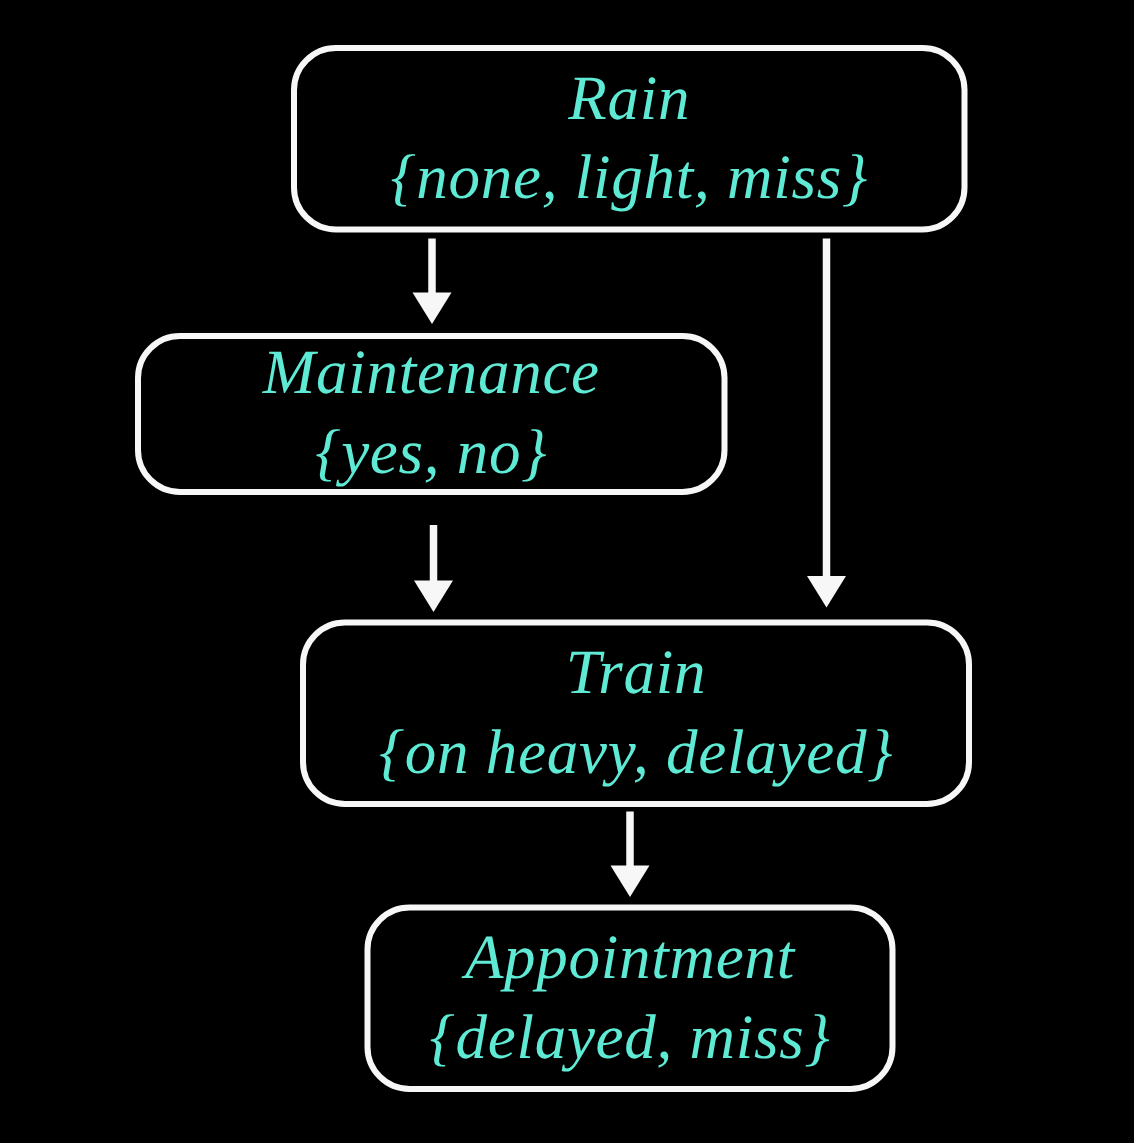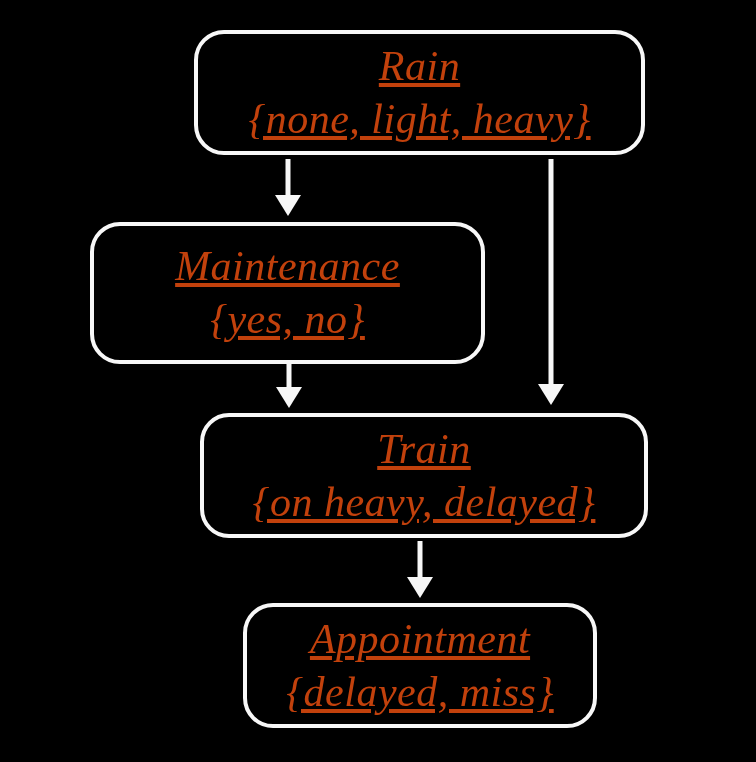--- a/index.html
+++ b/index.html
@@ -21,35 +21,34 @@
     top: 0;
     width: 756px;
     height: 762px;
   }
   .node {
     position: absolute;
     box-sizing: border-box;
     border: 4px solid #f7f7f7;
     border-radius: 30px;
     background: #000000;
-    color: #c2410c;
+    color: #5eead4;
     font-style: italic;
     text-align: left;
     display: flex;
     flex-direction: column;
     justify-content: center;
     align-items: center;
     line-height: 53px;
     font-size: 42px;
     letter-spacing: 0.5px;
-    text-decoration: underline;
   }
   .node-rain        { left: 194px; top: 30px;  width: 451px; height: 125px; }
-  .node-maintenance { left: 90px;  top: 222px; width: 395px; height: 142px; }
-  .node-train       { left: 200px; top: 413px; width: 448px; height: 125px; border-radius: 29px; }
+  .node-maintenance { left: 90px;  top: 222px; width: 395px; height: 108px; }
+  .node-train       { left: 200px; top: 413px; width: 448px; height: 125px; }
   .node-appointment { left: 243px; top: 603px; width: 354px; height: 125px; }
   .edge-line {
     stroke: #f7f7f7;
     stroke-width: 5;
     fill: none;
   }
   .edge-head {
     fill: #f7f7f7;
     stroke: none;
   }
@@ -77,21 +76,21 @@
     </g>
 
     <g>
       <line class="edge-line" x1="420" y1="541" x2="420" y2="578"></line>
       <polygon class="edge-head" points="407,577 433,577 420,598"></polygon>
     </g>
   </svg>
 
   <div class="node node-rain">
     <div>Rain</div>
-    <div>{none, light, heavy}</div>
+    <div>{none, light, miss}</div>
   </div>
 
   <div class="node node-maintenance">
     <div>Maintenance</div>
     <div>{yes, no}</div>
   </div>
 
   <div class="node node-train">
     <div>Train</div>
     <div>{on heavy, delayed}</div>

